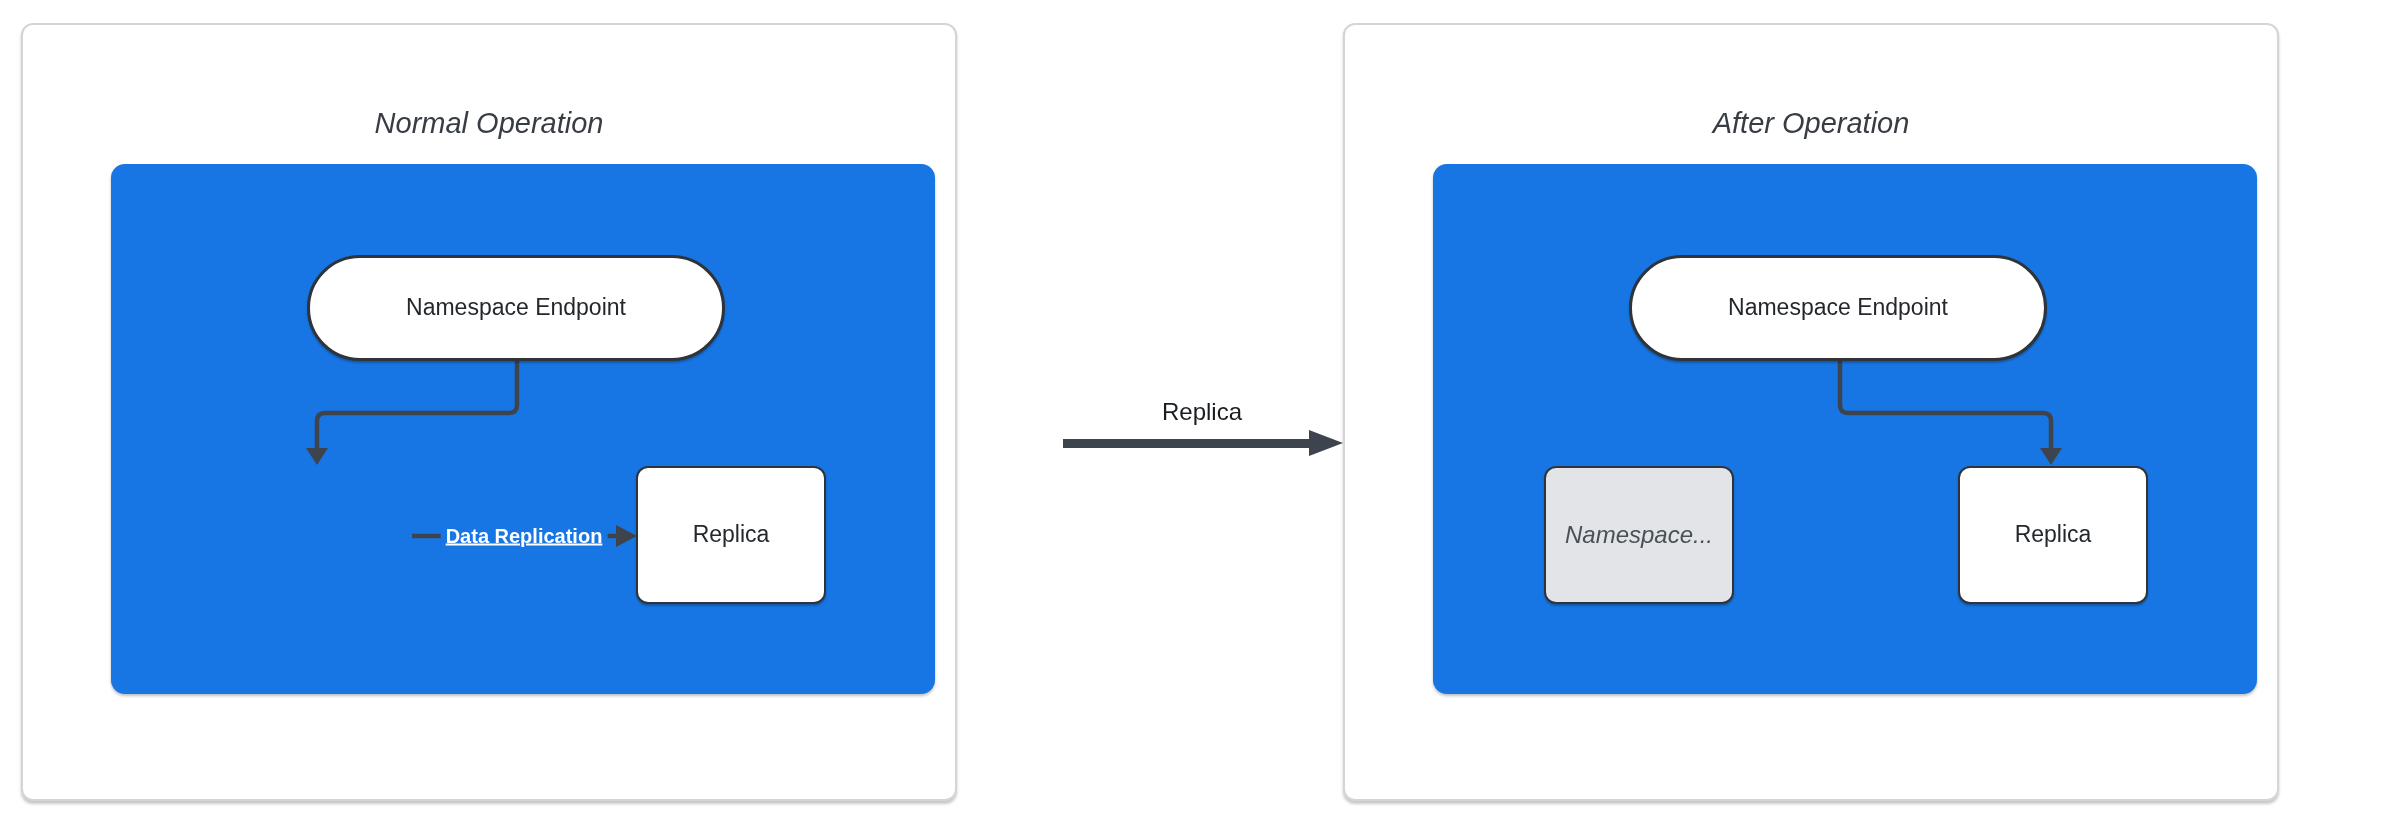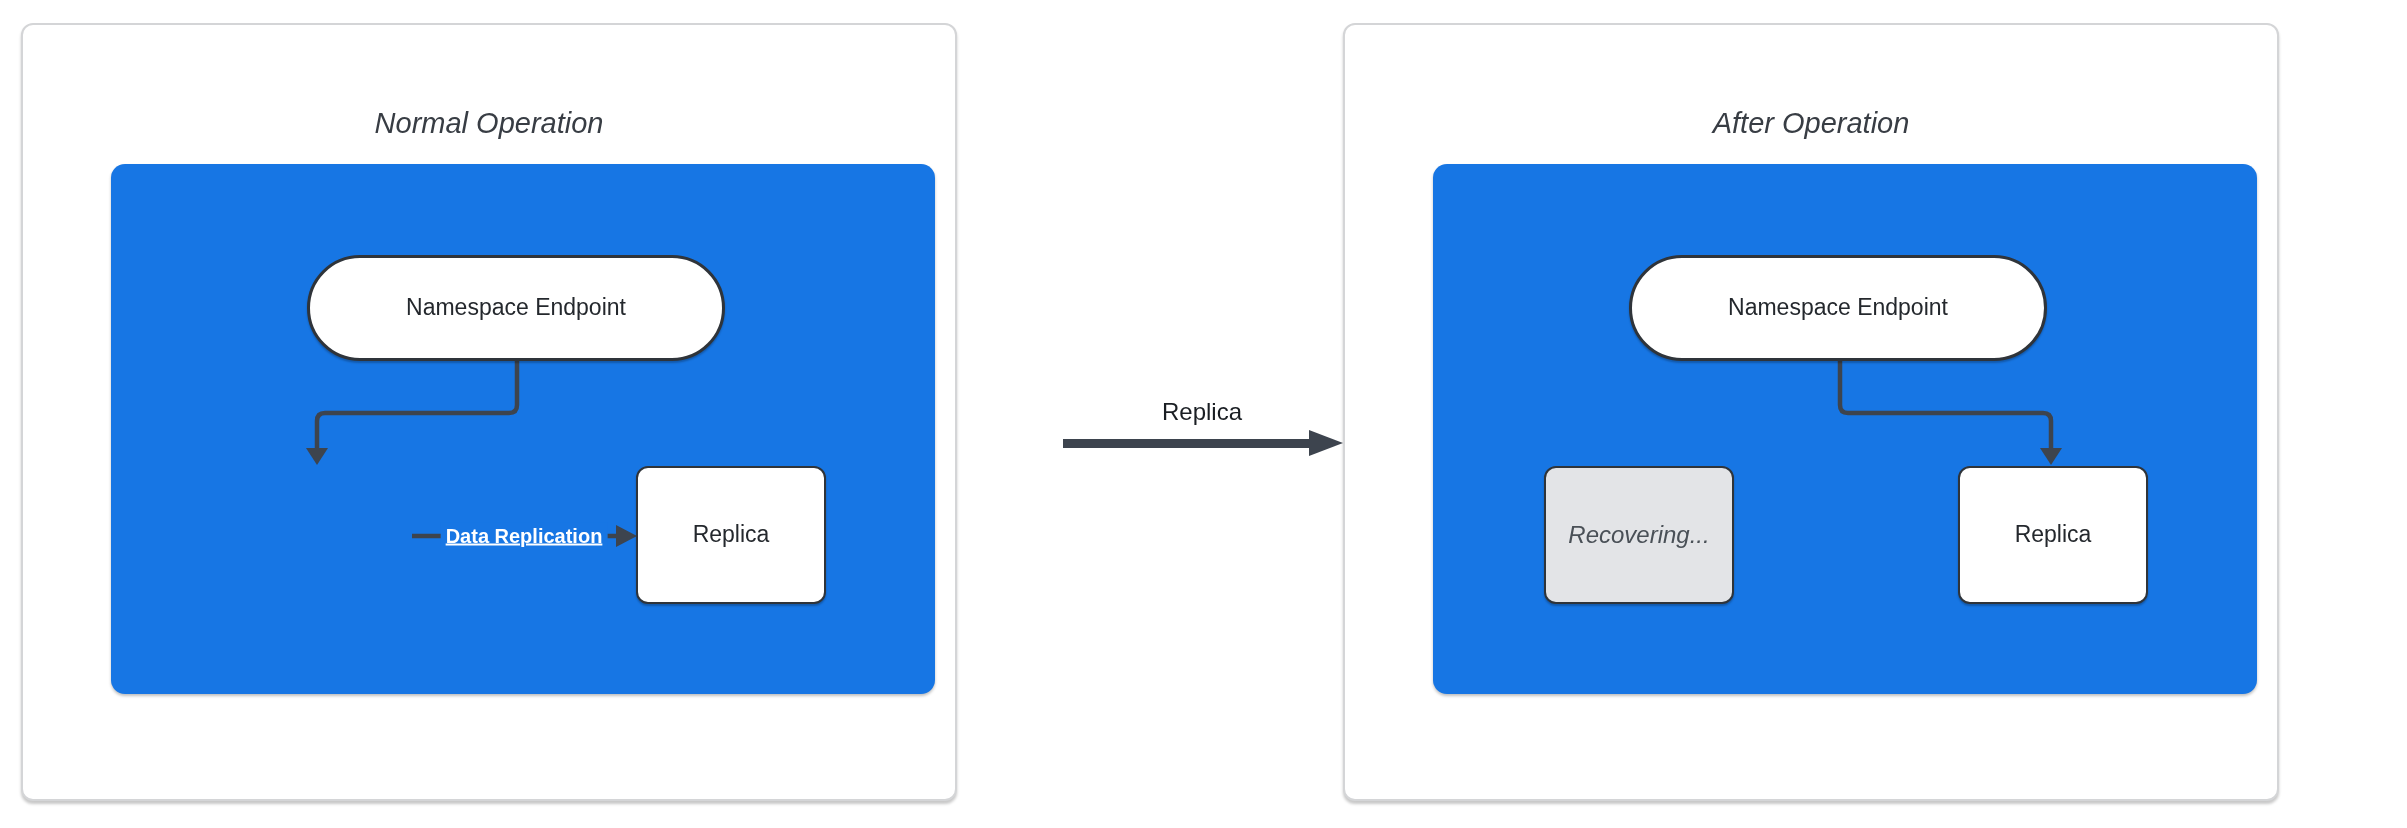--- a/index.html
+++ b/index.html
@@ -137,21 +137,21 @@
     <div class="cluster">
       <svg class="conn-svg" viewBox="0 0 824 530" aria-hidden="true">
 
         <path d="M407,197 V241 Q407,249 415,249 H610 Q618,249 618,257 V286" fill="none" stroke="#3d444e" stroke-width="4.5" stroke-linecap="round"></path>
         <polygon points="607,284 629,284 618,301" fill="#3d444e"></polygon>
       </svg>
       <div class="node pill">
         <span>Namespace Endpoint</span>
       </div>
       <div class="node node-left node-recovering">
-        <span>Recovering...</span>
+        <span>Namespace...</span>
       </div>
       <div class="node node-right">
         <span>Replica</span>
       </div>
     </div>
   </section>
 
 </div>
 
 </body></html>

